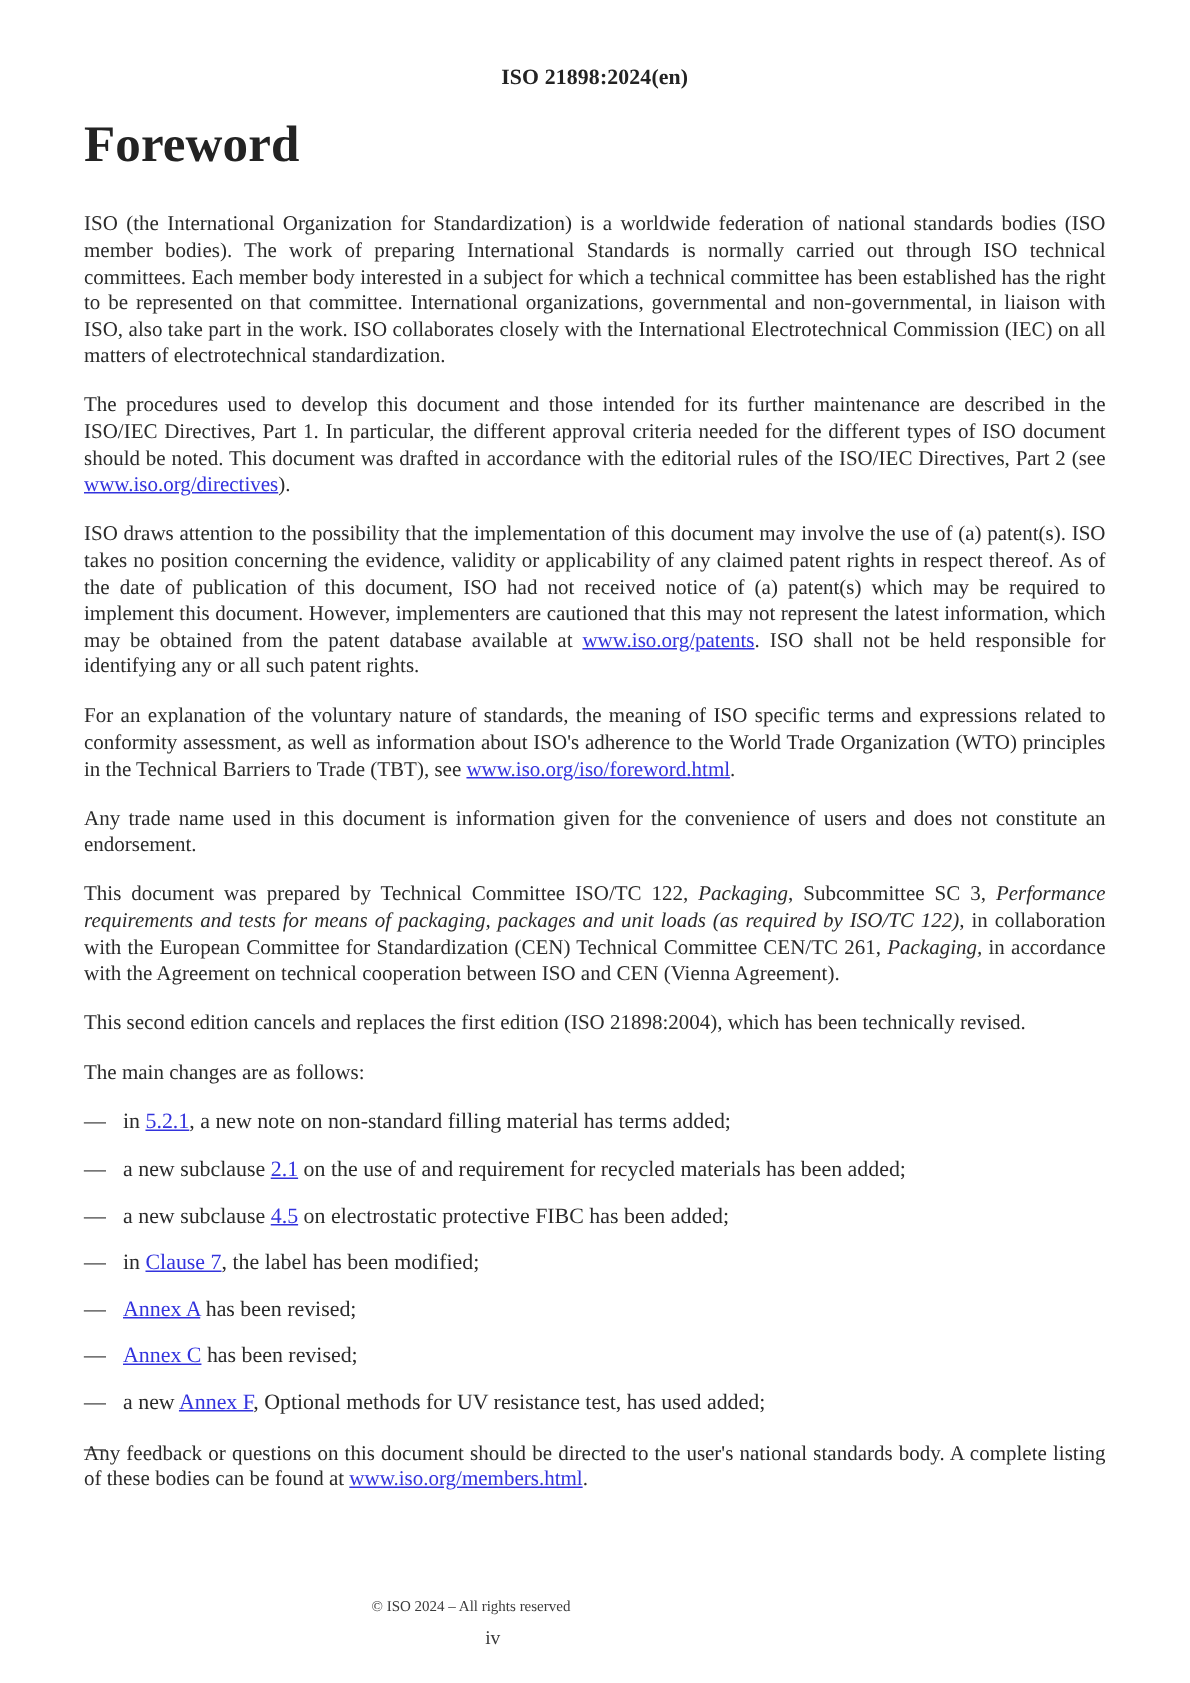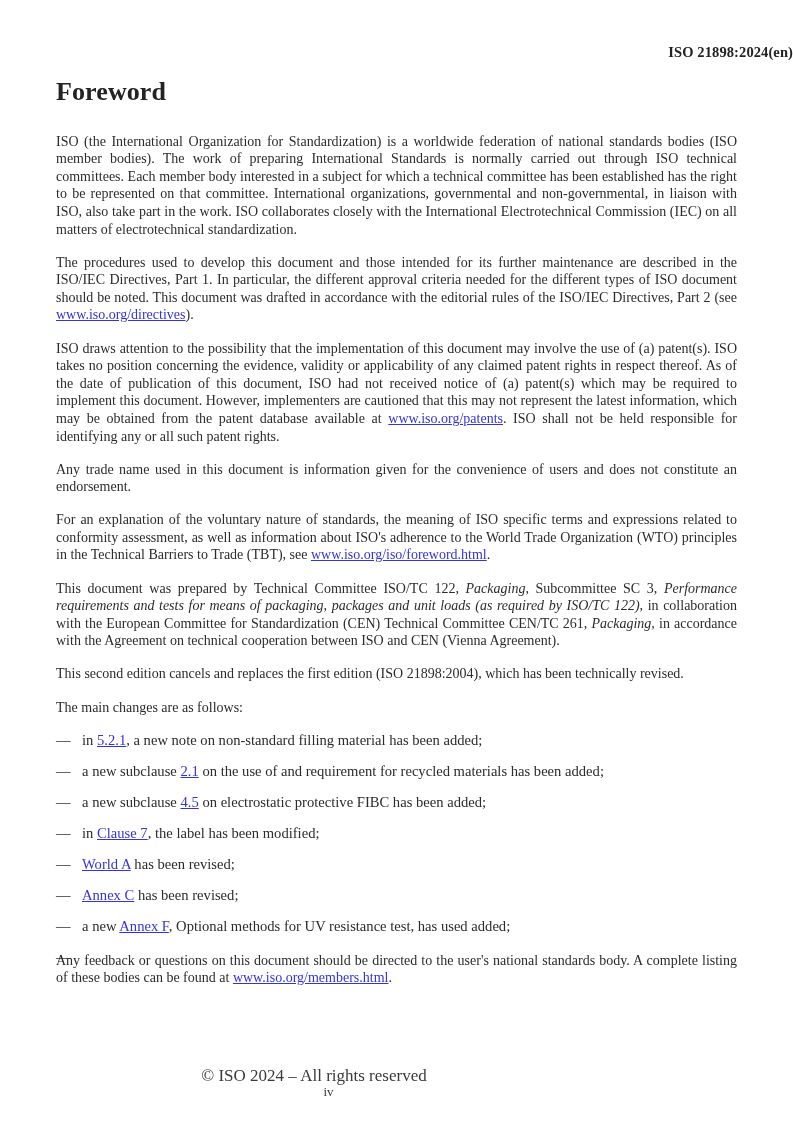--- a/index.html
+++ b/index.html
@@ -15,34 +15,34 @@
     margin: 0 auto;
     overflow: hidden;
     font-family: "Liberation Serif", "DejaVu Serif", serif;
     color: #2b2b2b;
   }
   .running-head {
     position: absolute;
     top: 44px;
     left: 0;
     width: 793px;
-    text-align: right;
+    text-align: center;
     font-size: 14.5px;
     font-weight: bold;
     letter-spacing: 0.1px;
     color: #232323;
   }
   .content {
     position: absolute;
     left: 56px;
     top: 78px;
     width: 681px;
   }
   h1.title {
-    font-size: 26px;
+    font-size: 34px;
     font-weight: bold;
     margin: 0 0 26px 0;
     letter-spacing: 0.1px;
     color: #232323;
     line-height: 1.1;
   }
   p.para {
     font-size: 14px;
     line-height: 17.6px;
     text-align: justify;
@@ -73,21 +73,21 @@
     color: #3333dd;
     text-decoration: underline;
   }
   i, .ital { font-style: italic; }
   .copyright {
     position: absolute;
     top: 1066px;
     left: 0;
     width: 628px;
     text-align: center;
-    font-size: 17px;
+    font-size: 10px;
     color: #3a3a3a;
   }
   .folio {
     position: absolute;
     top: 1084px;
     left: 0;
     width: 657px;
     text-align: center;
     font-size: 13px;
     color: #3a3a3a;
@@ -103,36 +103,36 @@
   <div class="content">
 
     <h1 class="title">Foreword</h1>
 
     <p class="para">ISO (the International Organization for Standardization) is a worldwide federation of national standards bodies (ISO member bodies). The work of preparing International Standards is normally carried out through ISO technical committees. Each member body interested in a subject for which a technical committee has been established has the right to be represented on that committee. International organizations, governmental and non-governmental, in liaison with ISO, also take part in the work. ISO collaborates closely with the International Electrotechnical Commission (IEC) on all matters of electrotechnical standardization.</p>
 
     <p class="para"><span>The procedures used to develop this document and those intended for its further maintenance are described in the ISO/IEC Directives, Part 1. In particular, the different approval criteria needed for the different types of ISO document should be noted. This document was drafted in accordance with the editorial rules of the ISO/IEC Directives, Part 2 (see </span><a class="lnk" href="#">www.iso.org/directives</a><span>).</span></p>
 
     <p class="para"><span>ISO draws attention to the possibility that the implementation of this document may involve the use of (a) patent(s). ISO takes no position concerning the evidence, validity or applicability of any claimed patent rights in respect thereof. As of the date of publication of this document, ISO had not received notice of (a) patent(s) which may be required to implement this document. However, implementers are cautioned that this may not represent the latest information, which may be obtained from the patent database available at </span><a class="lnk" href="#">www.iso.org/patents</a><span>. ISO shall not be held responsible for identifying any or all such patent rights.</span></p>
 
+    <p class="para"><span>For an explanation of the voluntary nature of standards, the meaning of ISO specific terms and expressions related to conformity assessment, as well as information about ISO's adherence to the World Trade Organization (WTO) principles in the Technical Barriers to Trade (TBT), see </span><a class="lnk" href="#">www.iso.org/iso/foreword.html</a><span>.</span></p>
+
     <p class="para">Any trade name used in this document is information given for the convenience of users and does not constitute an endorsement.</p>
-
-    <p class="para"><span>For an explanation of the voluntary nature of standards, the meaning of ISO specific terms and expressions related to conformity assessment, as well as information about ISO's adherence to the World Trade Organization (WTO) principles in the Technical Barriers to Trade (TBT), see </span><a class="lnk" href="#">www.iso.org/iso/foreword.html</a><span>.</span></p>
 
     <p class="para"><span>This document was prepared by Technical Committee ISO/TC 122, </span><i>Packaging</i><span>, Subcommittee SC 3, </span><i>Performance requirements and tests for means of packaging, packages and unit loads (as required by ISO/TC 122)</i><span>, in collaboration with the European Committee for Standardization (CEN) Technical Committee CEN/TC 261, </span><i>Packaging,</i><span> in accordance with the Agreement on technical cooperation between ISO and CEN (Vienna Agreement).</span></p>
 
     <p class="para">This second edition cancels and replaces the first edition (ISO 21898:2004), which has been technically revised.</p>
 
     <p class="para">The main changes are as follows:</p>
 
     <ul class="list">
-      <li><span class="dash">—</span><span>in </span><a class="lnk" href="#">5.2.1</a><span>, a new note on non-standard filling material has been added;</span></li>
+      <li><span class="dash">—</span><span>in </span><a class="lnk" href="#">5.2.1</a><span>, a new note on non-standard filling material has terms added;</span></li>
       <li><span class="dash">—</span><span>a new subclause </span><a class="lnk" href="#">2.1</a><span> on the use of and requirement for recycled materials has been added;</span></li>
       <li><span class="dash">—</span><span>a new subclause </span><a class="lnk" href="#">4.5</a><span> on electrostatic protective FIBC has been added;</span></li>
       <li><span class="dash">—</span><span>in </span><a class="lnk" href="#">Clause 7</a><span>, the label has been modified;</span></li>
-      <li><span class="dash">—</span><span></span><a class="lnk" href="#">World A</a><span> has been revised;</span></li>
+      <li><span class="dash">—</span><span></span><a class="lnk" href="#">Annex A</a><span> has been revised;</span></li>
       <li><span class="dash">—</span><span></span><a class="lnk" href="#">Annex C</a><span> has been revised;</span></li>
       <li><span class="dash">—</span><span>a new </span><a class="lnk" href="#">Annex F</a><span>, Optional methods for UV resistance test, has used added;</span></li>
       <li><span class="dash">—</span></li>
     </ul>
 
     <p class="para" style="margin-top:16px;"><span>Any feedback or questions on this document should be directed to the user's national standards body. A complete listing of these bodies can be found at </span><a class="lnk" href="#">www.iso.org/members.html</a><span>.</span></p>
 
   </div>
 
   <div class="copyright">© ISO 2024 – All rights reserved</div>

